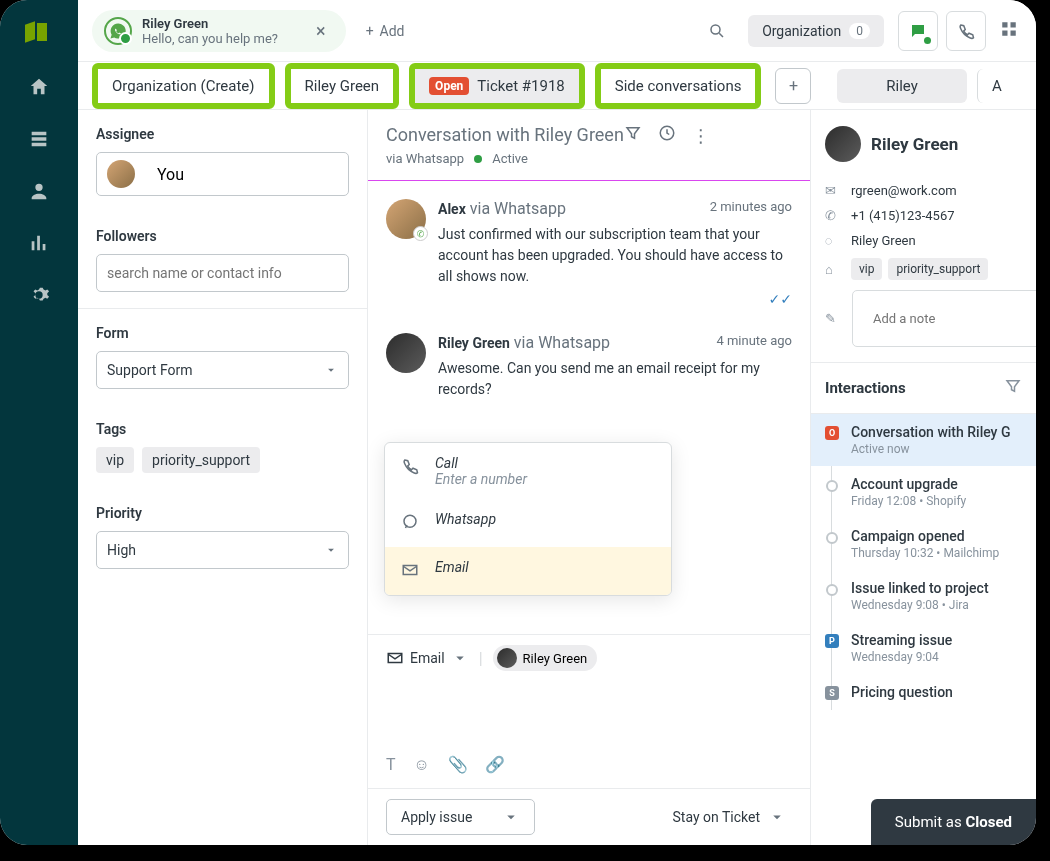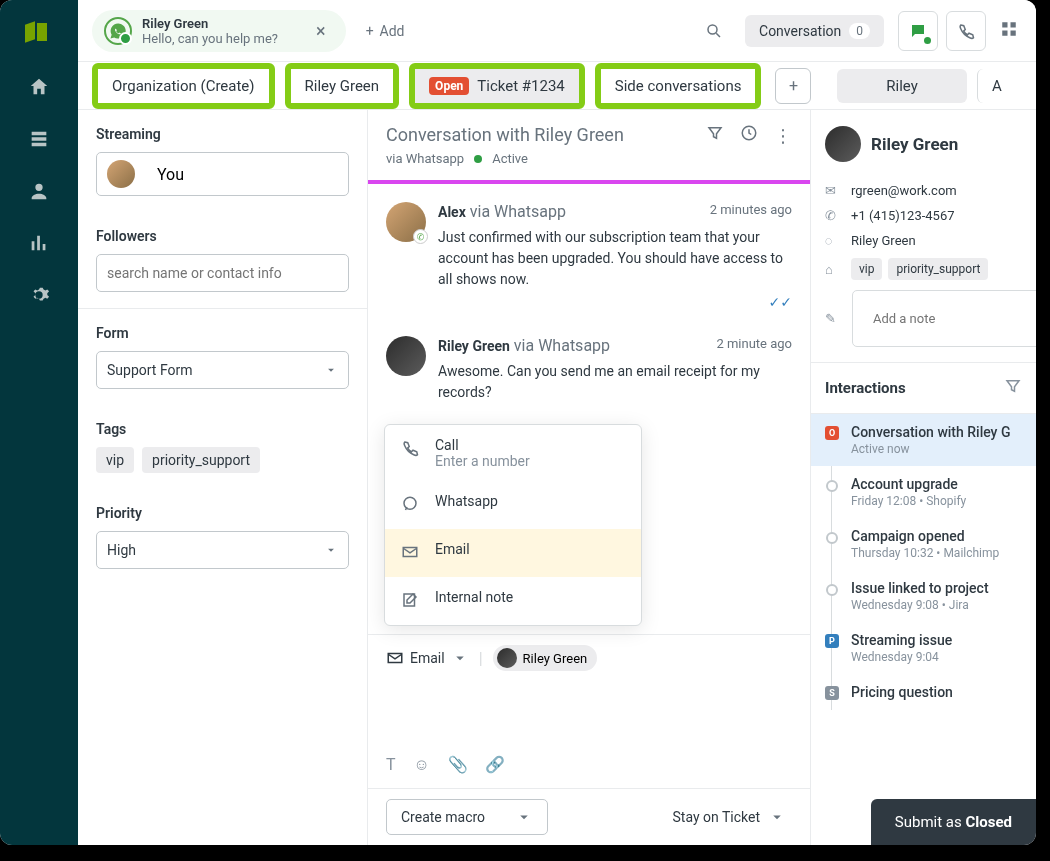--- a/index.html
+++ b/index.html
@@ -1,17 +1,17 @@
 <!DOCTYPE html>
 <html><head>
   <meta charset="utf-8">
   <style>
     * { margin:0; padding:0; box-sizing:border-box; font-family:-apple-system,BlinkMacSystemFont,"Segoe UI",Roboto,sans-serif; }
     body { width:1050px; height:861px; background:#000; overflow:hidden; position:relative; }
-    .app { width:1036px; height:845px; background:#fff; border-radius:12px; overflow:hidden; display:flex; position:relative; }
+    .app { width:1036px; height:845px; background:#fff; border-radius:27px; overflow:hidden; display:flex; position:relative; }
     
     .rail { width:78px; background:#03363D; display:flex; flex-direction:column; align-items:center; padding-top:18px; gap:30px; }
     .rail .logo { width:28px; height:28px; display:flex; align-items:center; gap:2px; }
     .rail .logo div { width:10px; height:18px; background:#78A300; }
     .rail .logo div:first-child { transform:skewY(-20deg); }
     .rail .ico { width:22px; height:22px; color:#B8C4C5; display:flex; align-items:center; justify-content:center; }
     .rail .ico svg { width:22px; height:22px; fill:currentColor; }
     
     .topbar { position:absolute; left:78px; right:0; top:0; height:62px; background:#fff; border-bottom:1px solid #E9EBED; display:flex; align-items:center; padding:0 14px; }
     .tabchip { display:flex; align-items:center; gap:10px; background:#F1F9F2; border-radius:22px; padding:6px 12px; position:relative; }
@@ -48,40 +48,40 @@
     .assignee { border:1px solid #C2C8CC; border-radius:5px; padding:7px 10px; display:flex; align-items:center; gap:22px; }
     .avatar { width:28px; height:28px; border-radius:50%; background:linear-gradient(135deg,#D4A574,#8B6F47); }
     .searchfollow { border:1px solid #C2C8CC; border-radius:5px; padding:10px; font-size:14px; color:#87929D; }
     .props hr { border:none; border-top:1px solid #E9EBED; }
     .select { border:1px solid #C2C8CC; border-radius:5px; padding:10px; font-size:14px; color:#2F3941; display:flex; justify-content:space-between; align-items:center; }
     .select svg { width:14px; height:14px; fill:#68737D; }
     .tags { display:flex; gap:8px; }
     .tag { background:#ECECEE; border-radius:4px; padding:5px 10px; font-size:14px; color:#2F3941; }
     
     .conv { flex:1; display:flex; flex-direction:column; border-right:1px solid #E9EBED; position:relative; }
-    .convh { padding:14px 18px; border-bottom:4px solid #d946ef; display:flex; justify-content:space-between; align-items:flex-start; }
+    .convh { padding:14px 18px; border-bottom:1px solid #d946ef; display:flex; justify-content:flex-start; align-items:flex-start; }
     .convh h3 { font-size:18px; font-weight:400; color:#68737D; margin-bottom:6px; }
     .convh .meta { font-size:13px; color:#68737D; display:flex; align-items:center; gap:10px; }
     .convh .meta .dot { width:8px; height:8px; background:#2F9E44; border-radius:50%; }
     .convh .icons { display:flex; gap:16px; color:#68737D; align-items:center; }
     .convh .icons span { font-size:18px; cursor:pointer; }
     .msgs { flex:1; overflow-y:auto; padding:18px; }
     .msg { display:flex; gap:12px; margin-bottom:26px; }
     .msg .av { width:40px; height:40px; border-radius:50%; background:linear-gradient(135deg,#D4A574,#8B6F47); flex-shrink:0; position:relative; }
     .msg .av.r { background:linear-gradient(135deg,#2C2C2C,#5C5C5C); }
     .msg .av .wb { position:absolute; bottom:-2px; right:-2px; width:15px; height:15px; border-radius:50%; background:#fff; border:1px solid #ccc; display:flex; align-items:center; justify-content:center; font-size:9px; color:#55A64A; }
     .msg .body { flex:1; }
     .msg .hdr { display:flex; justify-content:space-between; margin-bottom:6px; }
     .msg .hdr .nm { font-size:14px; font-weight:700; color:#2F3941; }
     .msg .hdr .via { font-weight:400; color:#68737D; }
     .msg .hdr .ts { font-size:13px; color:#68737D; }
     .msg .txt { font-size:14px; color:#2F3941; line-height:1.5; }
     .ticks { text-align:right; color:#337FBD; font-size:14px; margin-top:4px; }
     
-    .popover { position:absolute; left:16px; top:314px; width:258px; background:#fff; border:1px solid #D8DCDE; border-radius:6px; box-shadow:0 4px 20px rgba(0,0,0,.1); overflow:hidden; }
+    .popover { position:absolute; left:16px; top:332px; width:288px; background:#fff; border:1px solid #D8DCDE; border-radius:6px; box-shadow:0 4px 20px rgba(0,0,0,.1); overflow:hidden;font-style:italic; }
     .popover .it { padding:12px 16px; display:flex; align-items:flex-start; gap:14px; cursor:pointer; }
     .popover .it:hover, .popover .it.hl { background:#FFF7E0; }
     .popover .it .ic { width:20px; color:#68737D; margin-top:2px; }
     .popover .it .tx .t { font-size:14px; color:#2F3941; }
     .popover .it .tx .d { font-size:14px; color:#87929D; }
     
     .composer { border-top:1px solid #E9EBED; padding:10px 18px 6px; }
     .composer .row1 { display:flex; align-items:center; gap:10px; margin-bottom:14px; }
     .composer .chan { display:flex; align-items:center; gap:6px; font-size:14px; color:#2F3941; }
     .composer .to { background:#ECECEE; border-radius:14px; padding:3px 10px 3px 4px; display:flex; align-items:center; gap:6px; font-size:13px; }
@@ -175,21 +175,21 @@
       <span>Add</span>
     </div>
     <div class="spacer"></div>
     <div class="topicon">
         <svg viewBox="0 0 24 24" fill="none" stroke="currentColor" stroke-width="2">
           <circle cx="10" cy="10" r="6"></circle>
           <path d="M20 20l-5-5"></path>
         </svg>
       </div>
     <div class="convbtn">
-      <span>Conversation</span>
+      <span>Organization</span>
       <span class="pill">0</span>
     </div>
     <div class="chaticon">
         <svg viewBox="0 0 24 24">
           <path d="M4 4h16v12H8l-4 4z"></path>
         </svg>
       </div>
     <div class="phoneicon">
         <svg viewBox="0 0 24 24" fill="none" stroke="currentColor" stroke-width="2">
           <path d="M5 4l4 1 2 5-2 2a12 12 0 005 5l2-2 5 2 1 4c-1 1-3 1-5 0A22 22 0 015 9c-1-2-1-4 0-5z"></path>
@@ -201,35 +201,35 @@
           <rect x="3" y="14" width="7" height="7"></rect>
           <rect x="14" y="14" width="7" height="7"></rect>
         </svg></div>
   </div>
 
   <div class="subtabs">
     <div class="subt">Organization (Create)</div>
     <div class="subt">Riley Green</div>
     <div class="subt active">
       <span class="openbadge">Open</span>
-      <span>Ticket #1234</span>
+      <span>Ticket #1918</span>
     </div>
     <div class="subt side">
       <span>Side conversations</span>
     </div>
     <div class="plusbtn">+</div>
     <div class="subt user">Riley</div>
     <div class="subt cut">A</div>
   </div>
 
   <div class="main">
 
     <div class="props">
       <div class="sec">
-        <div class="lbl">Streaming</div>
+        <div class="lbl">Assignee</div>
         <div class="assignee">
           <div class="avatar"></div>
           <span>You</span>
         </div>
       </div>
       <div class="sec">
         <div class="lbl">Followers</div>
         <input class="searchfollow" style="width: 100%; border: 1px solid rgb(194, 200, 204); border-radius: 5px; padding: 10px; font-size: 14px;" placeholder="search name or contact info">
       </div>
       <hr>
@@ -293,21 +293,21 @@
             </div>
             <div class="txt">Just confirmed with our subscription team that your account has been upgraded. You should have access to all shows now.</div>
             <div class="ticks">✓✓</div>
           </div>
         </div>
         <div class="msg">
           <div class="av r"></div>
           <div class="body">
             <div class="hdr">
               <div><span class="nm">Riley Green</span> <span class="via">via Whatsapp</span></div>
-              <div class="ts">2 minute ago</div>
+              <div class="ts">4 minute ago</div>
             </div>
             <div class="txt">Awesome. Can you send me an email receipt for my records?</div>
           </div>
         </div>
       </div>
 
       <div class="popover">
         <div class="it">
           <div class="ic"><svg viewBox="0 0 24 24" fill="none" stroke="currentColor" stroke-width="2">
                 <path d="M5 4l4 1 2 5-2 2a12 12 0 005 5l2-2 5 2 1 4c-1 1-3 1-5 0A22 22 0 015 9c-1-2-1-4 0-5z"></path>
@@ -326,29 +326,20 @@
               <div class="t">Whatsapp</div>
             </div>
         </div>
         <div class="it hl">
           <div class="ic"><svg viewBox="0 0 24 24" fill="none" stroke="currentColor" stroke-width="2">
                 <rect x="3" y="6" width="18" height="12"></rect>
                 <path d="M3 7l9 6 9-6"></path>
               </svg></div>
           <div class="tx">
               <div class="t">Email</div>
-            </div>
-        </div>
-        <div class="it">
-          <div class="ic"><svg viewBox="0 0 24 24" fill="none" stroke="currentColor" stroke-width="2">
-                <rect x="4" y="4" width="14" height="16"></rect>
-                <path d="M16 4l4 4-8 8h-4v-4z"></path>
-              </svg></div>
-          <div class="tx">
-              <div class="t">Internal note</div>
             </div>
         </div>
       </div>
 
       <div class="composer">
         <div class="row1">
           <div class="chan">
             <svg viewBox="0 0 24 24" fill="none" stroke="currentColor" stroke-width="2">
                 <rect x="3" y="6" width="18" height="12"></rect>
                 <path d="M3 7l9 6 9-6"></path>
@@ -367,21 +358,21 @@
         <div class="space"></div>
         <div class="toolbar">
           <span>T</span>
           <span>☺</span>
           <span>📎</span>
           <span>🔗</span>
         </div>
       </div>
       <div class="footer">
         <div class="macro">
-          <span>Create macro</span>
+          <span>Apply issue</span>
           <svg viewBox="0 0 24 24" width="12" height="12">
               <path d="M7 10l5 5 5-5z" fill="#68737D"></path>
             </svg>
         </div>
         <div class="spacer"></div>
         <div class="stay">
           <span>Stay on Ticket</span>
           <svg viewBox="0 0 24 24" width="14" height="14">
               <path d="M7 10l5 5 5-5z" fill="#68737D"></path>
             </svg>

